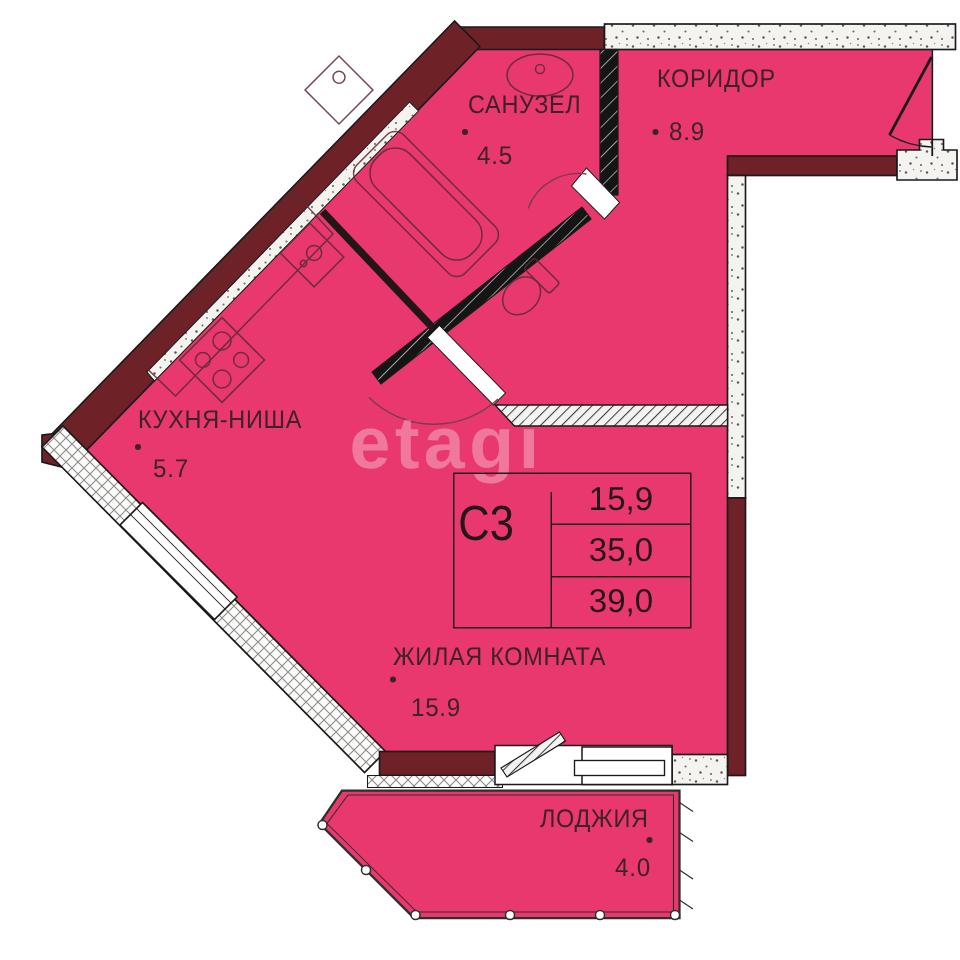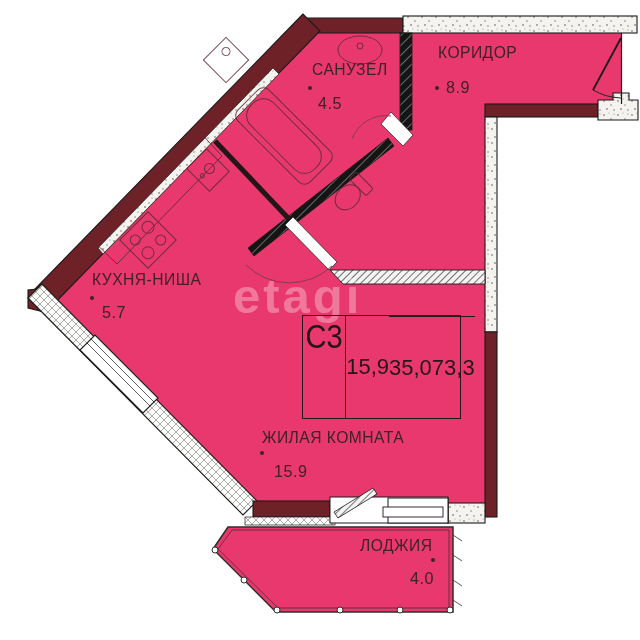--- a/index.html
+++ b/index.html
@@ -9,24 +9,24 @@
   .lbl{position:absolute;color:#3f2227;letter-spacing:0.5px;white-space:nowrap;
        transform-origin:left top;font-weight:500;}
   .room-name{font-size:17px;transform:scaleX(0.92);}
   .room-area{font-size:17px;transform:scaleX(0.95);}
   .watermark{position:absolute;left:233px;top:268px;font-size:49px;font-weight:bold;
              color:rgba(255,255,255,0.32);letter-spacing:3px;}
   
   .infobox{position:absolute;left:302px;top:315px;width:157px;height:102px;
            border:1.6px solid #241a1e;display:flex;}
   .infobox .left{width:64px;border-right:1.6px solid #241a1e;display:flex;
-                 align-items:flex-start;}
+                 align-items:flex-start;margin-top:12px;}
   .infobox .left span{font-size:33px;font-weight:500;color:#24161a;transform:scaleX(0.88);
                       line-height:1.25;}
-  .infobox .right{flex:1;display:flex;flex-direction:row;}
+  .infobox .right{flex:1;display:flex;flex-direction:column;}
   .infobox .cell{flex:1;display:flex;align-items:center;justify-content:center;
                  font-size:22px;color:#24161a;}
   .infobox .cell + .cell{border-top:1.4px solid #241a1e;text-align:right;}
   .dot{position:absolute;width:4px;height:4px;border-radius:50%;background:#3f2227;}
 </style>
 </head>
 <body>
 
 <div id="stage">
 
@@ -174,17 +174,17 @@
   <div class="lbl room-name" style="left:360px;top:536px;">ЛОДЖИЯ</div>
   <div class="lbl room-area" style="left:410px;top:569px;">4.0</div>
 
   <div class="infobox">
     <div class="left">
       <span>С3</span>
     </div>
     <div class="right">
       <div class="cell">15,9</div>
       <div class="cell">35,0</div>
-      <div class="cell">73,3</div>
+      <div class="cell">39,0</div>
     </div>
   </div>
 
 </div>
 
 </body></html>

